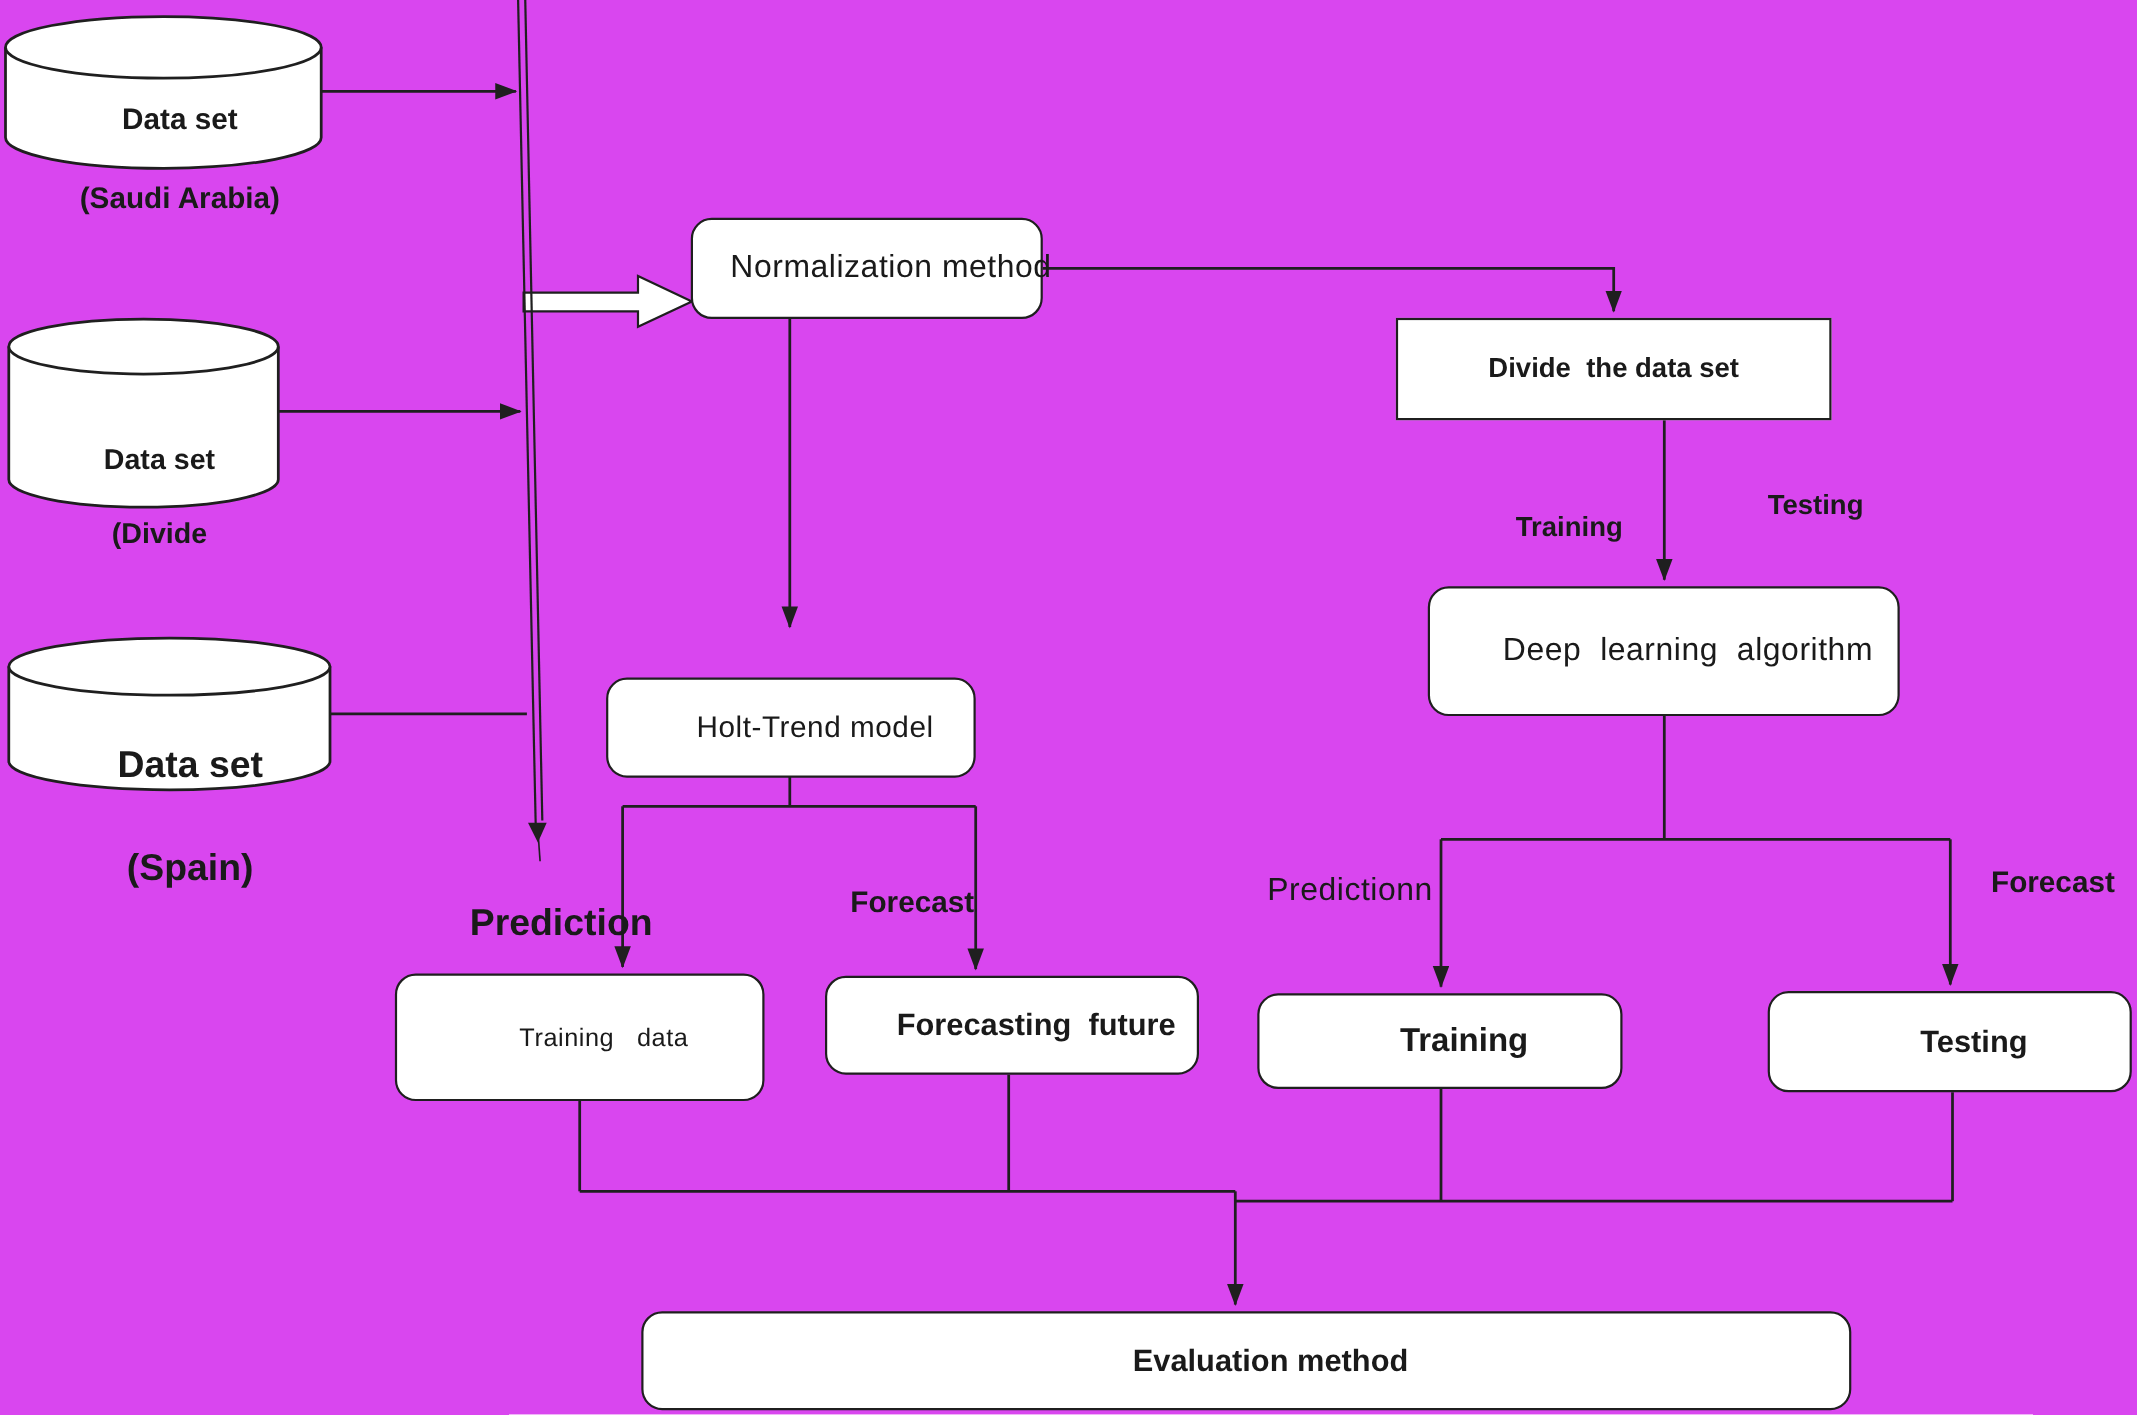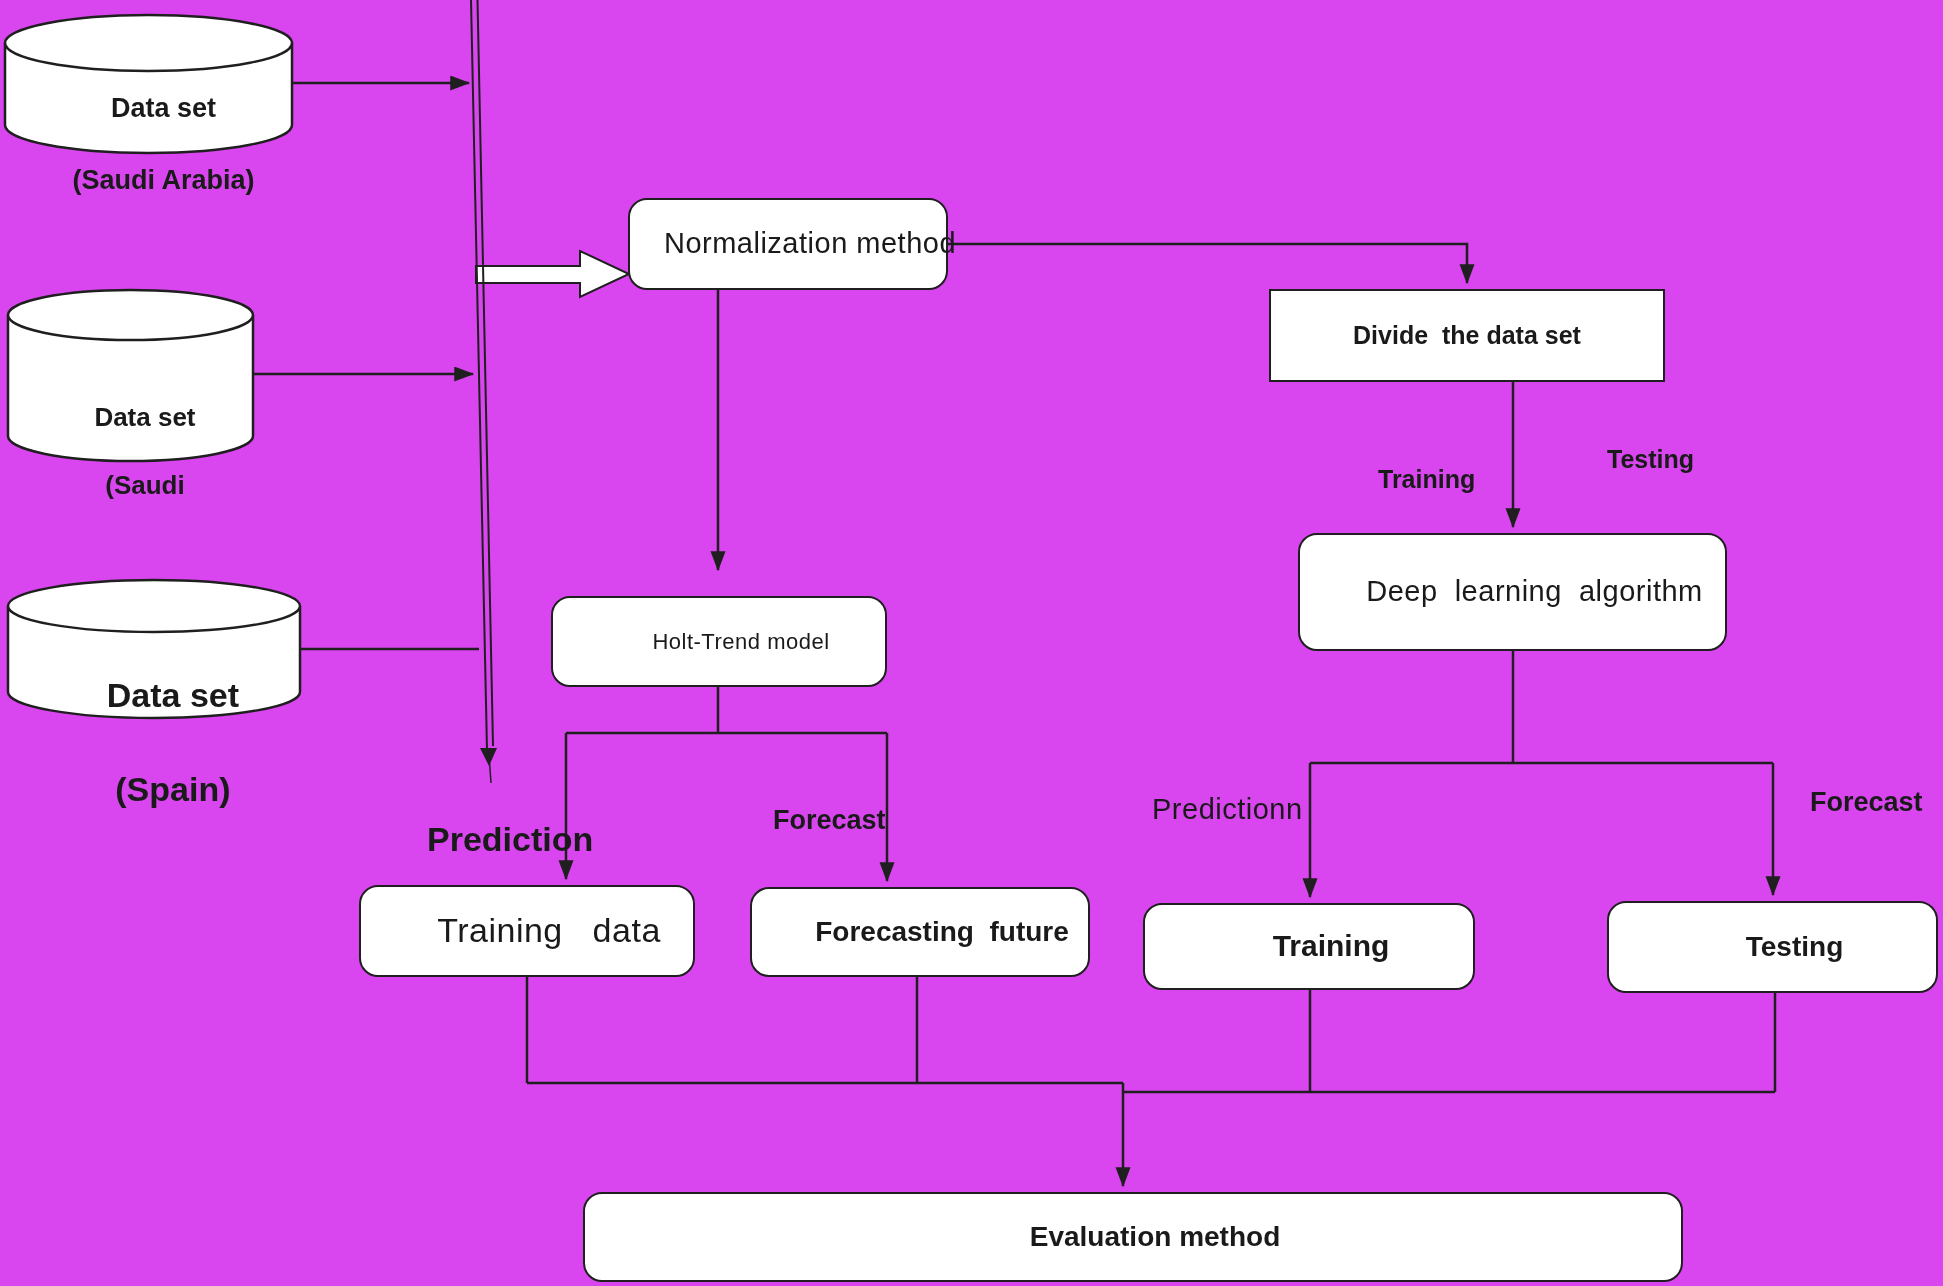--- a/index.html
+++ b/index.html
@@ -103,36 +103,36 @@
       <ellipse cx="154" cy="606" rx="146" ry="26"></ellipse>
     </g>
   </svg>
 
   <div class="cyl-label" style="left:5px; top:54px; width:287px; font-size:27px; line-height:36px;">
     <span>Data set</span><br>
     <span>(Saudi Arabia)</span>
   </div>
   <div class="cyl-label" style="left:8px; top:366px; width:245px; font-size:26px; line-height:34px;">
     <span>Data set</span><br>
-    <span>(Saudi</span>
+    <span>(Divide</span>
   </div>
   <div class="cyl-label" style="left:8px; top:625px; width:292px; font-size:34px; line-height:47px;">
     <span>Data set</span><br>
     <span>(Spain)</span>
   </div>
 
   <div class="node rounded reg" style="left:628px; top:198px; width:320px; height:92px; font-size:29px;">Normalization method</div>
 
   <div class="node sharp bold" style="left:1269px; top:289px; width:396px; height:93px; font-size:25px;">Divide  the data set</div>
 
   <div class="node rounded reg" style="left:1298px; top:533px; width:429px; height:118px; font-size:29px;">Deep  learning  algorithm</div>
 
-  <div class="node rounded reg" style="left:551px; top:596px; width:336px; height:91px; font-size:22px;">Holt-Trend model</div>
+  <div class="node rounded reg" style="left:551px; top:616px; width:336px; height:91px; font-size:27px;">Holt-Trend model</div>
 
-  <div class="node rounded reg" style="left:359px; top:885px; width:336px; height:92px; font-size:34px;">Training   data</div>
+  <div class="node rounded reg" style="left:359px; top:885px; width:336px; height:116px; font-size:23px;">Training   data</div>
 
   <div class="node rounded bold" style="left:750px; top:887px; width:340px; height:90px; font-size:28px;">Forecasting  future</div>
 
   <div class="node rounded bold" style="left:1143px; top:903px; width:332px; height:87px; font-size:30px;">Training</div>
 
   <div class="node rounded bold" style="left:1607px; top:901px; width:331px; height:92px; font-size:28px;">Testing</div>
 
   <div class="node rounded bold" style="left:583px; top:1192px; width:1100px; height:90px; font-size:28px;">Evaluation method</div>
 
   <div class="elabel bold" style="left:1378px; top:466px; font-size:25px;">Training</div>

